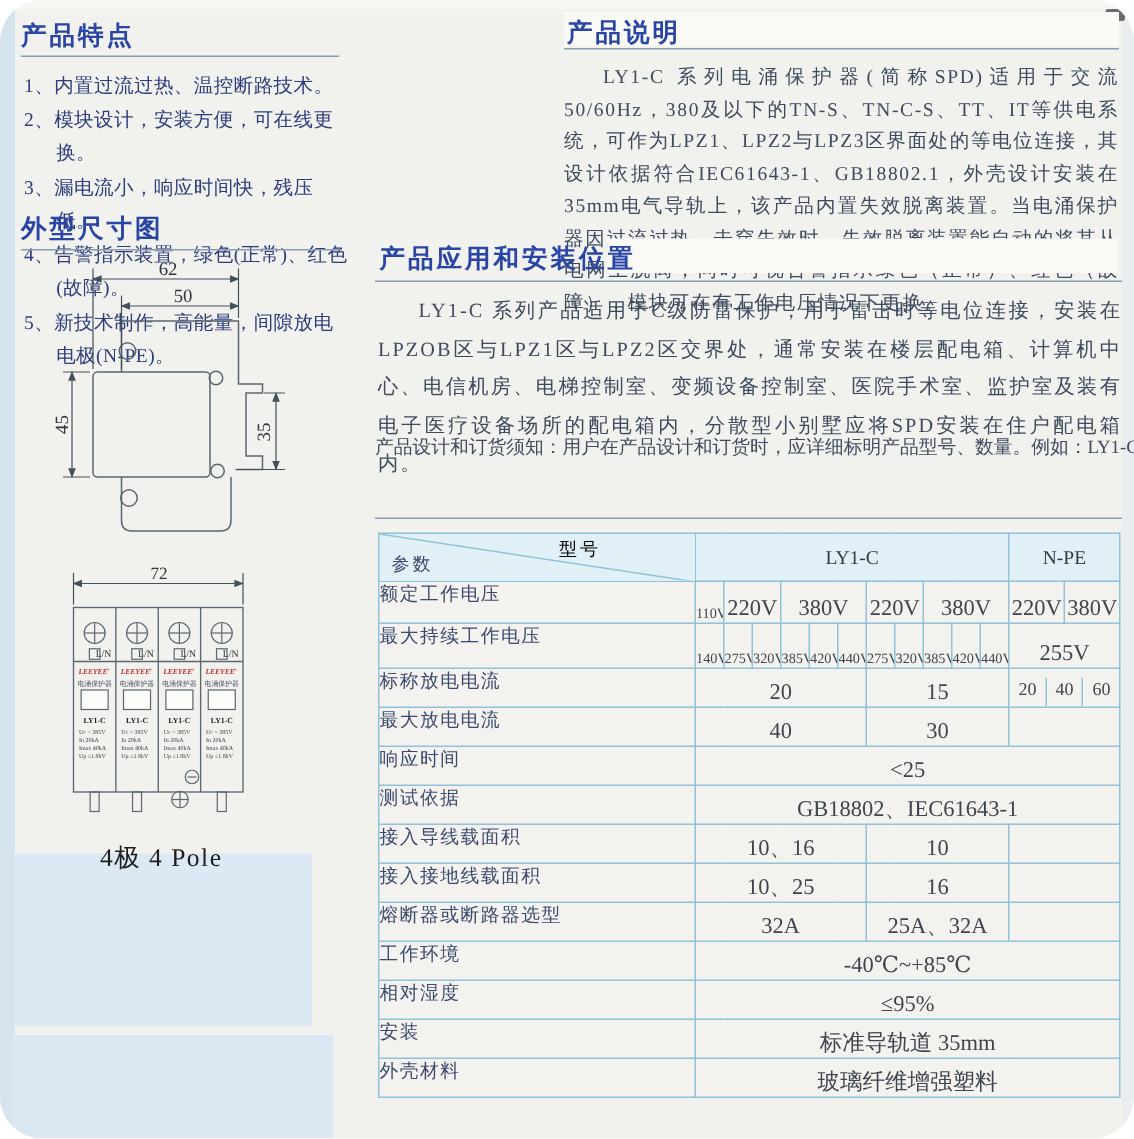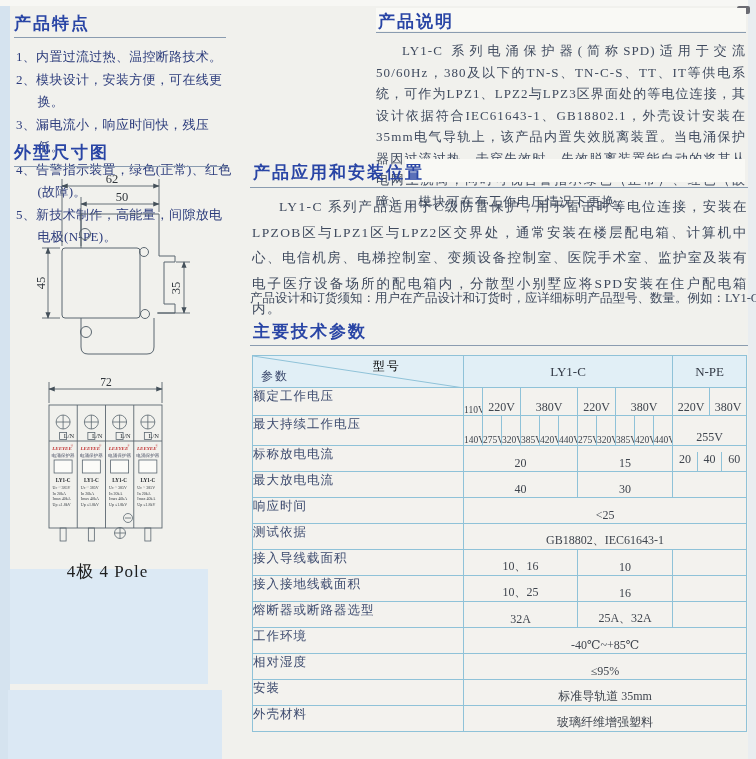--- a/index.html
+++ b/index.html
@@ -1,17 +1,17 @@
 <!DOCTYPE html>
 <html><head>
 <meta charset="utf-8">
 <style>
   html,body{margin:0;padding:0;}
   .page{position:relative;width:756px;height:759px;background:#f1f1ed;overflow:hidden;
-        font-family:"Liberation Serif","DejaVu Serif",serif;}
+        font-family:"Liberation Serif","DejaVu Serif",serif;border-radius:28px;}
   
   .strip-left{position:absolute;left:0;top:0;width:10px;height:759px;background:#d5e3ef;}
   .strip-top{position:absolute;left:0;top:0;width:756px;height:6px;background:#f7f7f4;}
   .strip-right{position:absolute;right:0;top:0;width:8px;height:759px;background:#e9edf0;}
   .blue-block-1{position:absolute;left:10px;top:569px;width:198px;height:115px;background:#dce9f4;}
   .blue-block-2{position:absolute;left:8px;top:690px;width:214px;height:69px;background:#dbe8f4;}
   .scan-mark{position:absolute;left:737px;top:6px;width:13px;height:8px;background:#4a4a52;border-radius:2px;opacity:.8;}
 
   .sec-title{position:absolute;font-size:17px;font-weight:bold;color:#2945a5;letter-spacing:2px;white-space:nowrap;}
   .underline{position:absolute;height:1px;background:#8a9cb0;}
@@ -26,21 +26,21 @@
   .app-body{left:252px;top:194px;width:496px;font-size:13.5px;line-height:25.5px;letter-spacing:1.4px;text-indent:2em;}
   .app-note{left:250px;top:290px;width:506px;font-size:12.5px;letter-spacing:0;white-space:nowrap;color:#3f4a5e;position:absolute;}
 
   .caption{position:absolute;left:30px;top:560px;width:155px;text-align:center;font-size:17px;color:#1e1e1e;letter-spacing:1px;}
 
   
   .tbl-wrap{position:absolute;left:252px;top:355px;}
   table.params{border-collapse:collapse;table-layout:fixed;width:494px;background:#f3f2ee;}
   table.params td{border:1px solid #8fc2d8;padding:0;overflow:hidden;}
   td.p{vertical-align:top;text-align:left;padding:3px 2px 0 8px;font-size:12.5px;color:#3c4a6e;letter-spacing:1px;white-space:nowrap;}
-  td.v{vertical-align:bottom;text-align:center;padding-bottom:4px;font-size:12px;color:#3f454e;}
+  td.v{vertical-align:bottom;text-align:center;padding-bottom:4px;font-size:15px;color:#3f454e;}
   td.s{font-size:9.5px;letter-spacing:0;padding-bottom:5px;}
   tr.hdr td{background:#e1eff6;vertical-align:middle;text-align:center;font-size:13px;color:#333a46;}
   .corner{position:relative;background:#e1eff6;}
   .corner svg{position:absolute;left:0;top:0;}
   .corner .ct{position:absolute;top:2px;left:57%;font-size:12px;color:#000000;letter-spacing:2px;}
   .corner .cb{position:absolute;bottom:2px;left:8px;font-size:12px;color:#3c4a6e;letter-spacing:2px;}
   .tri{display:flex;height:25px;align-items:flex-end;}
   .tri span{flex:1;text-align:center;padding-bottom:4px;border-left:1px solid #8fc2d8;font-size:12px;color:#3f454e;}
   .tri span:first-child{border-left:none;}
 
@@ -219,21 +219,20 @@
   <div class="sec-title" style="left:378px;top:10px;">产品说明</div>
   <div class="underline" style="left:376px;top:32px;width:370px;"></div>
   <div class="para desc-body">LY1-C 系列电涌保护器(简称SPD)适用于交流50/60Hz，380及以下的TN-S、TN-C-S、TT、IT等供电系统，可作为LPZ1、LPZ2与LPZ3区界面处的等电位连接，其设计依据符合IEC61643-1、GB18802.1，外壳设计安装在35mm电气导轨上，该产品内置失效脱离装置。当电涌保护器因过流过热，击穿失效时，失效脱离装置能自动的将其从电网上脱离，同时可视告警指示绿色（正常）、红色（故障），模块可在有工作电压情况下更换。</div>
 
   <div class="band" style="left:405px;top:159px;width:340px;"></div>
   <div class="sec-title" style="left:253px;top:161px;">产品应用和安装位置</div>
   <div class="underline" style="left:250px;top:187px;width:498px;"></div>
   <div class="para app-body">LY1-C 系列产品适用于C级防雷保护，用于雷击时等电位连接，安装在LPZOB区与LPZ1区与LPZ2区交界处，通常安装在楼层配电箱、计算机中心、电信机房、电梯控制室、变频设备控制室、医院手术室、监护室及装有电子医疗设备场所的配电箱内，分散型小别墅应将SPD安装在住户配电箱内。</div>
   <div class="app-note">产品设计和订货须知：用户在产品设计和订货时，应详细标明产品型号、数量。例如：LY1-C-C40/4-385，8台。</div>
 
-  <div class="sec-title" style="left:253px;top:320px;">主要技术参数</div>
   <div class="underline" style="left:250px;top:345px;width:498px;"></div>
 
   <div class="tbl-wrap">
     <table class="params">
       <colgroup>
         <col style="width:211px">
         <col style="width:19px">
           <col style="width:19px">
           <col style="width:19px">
           <col style="width:19px">

